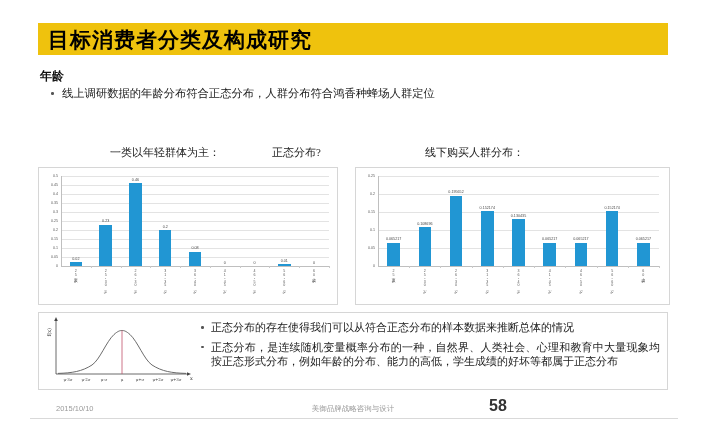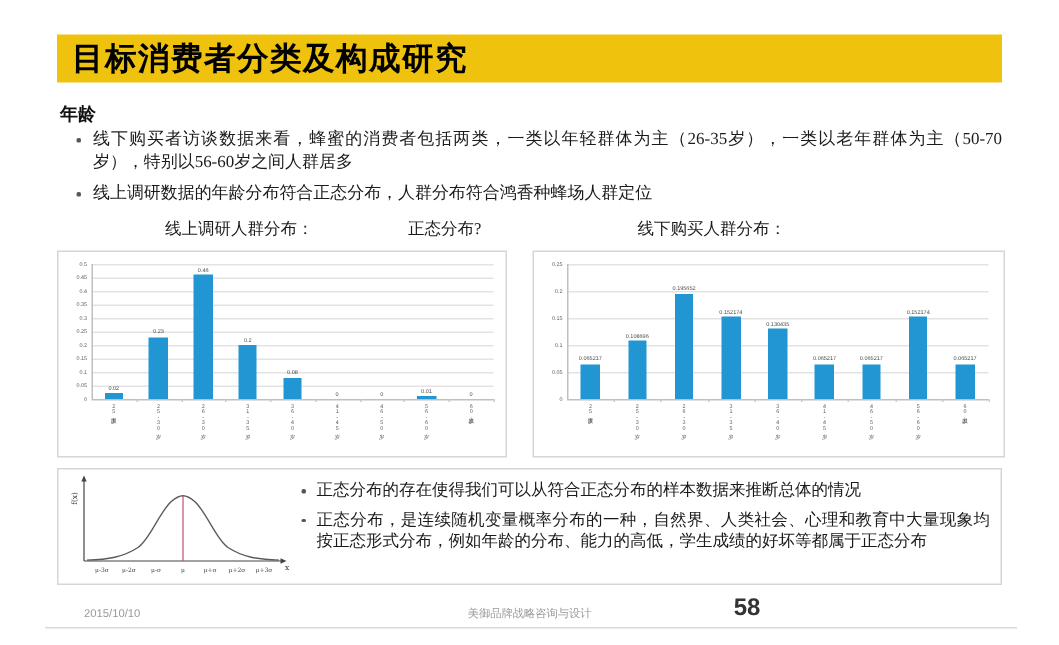--- a/index.html
+++ b/index.html
@@ -126,25 +126,24 @@
 
 <div id="slide">
 
   <div id="title-banner">
     <div id="title-text">目标消费者分类及构成研究</div>
   </div>
 
   <div id="section-heading">年龄</div>
 
   <div id="bullets">
-    <div class="bullet">线下购买者访谈数据来看，蜂蜜的消费者包括两类，一类以年轻群体为主（26-35岁），一类以老年群体为主（50-70岁），特别以56-60岁之间人群居多</div>
     <div class="bullet">线上调研数据的年龄分布符合正态分布，人群分布符合鸿香种蜂场人群定位</div>
   </div>
 
-  <div class="chart-caption" id="caption-online">线上调研人群分布：</div>
+  <div class="chart-caption" id="caption-online">一类以年轻群体为主：</div>
   <div class="chart-caption" id="caption-question">正态分布?</div>
   <div class="chart-caption" id="caption-offline">线下购买人群分布：</div>
 
   <div class="chart-frame" id="chart-left">
     <div class="plot" id="plot-left">
         <div class="axis-label ytick" style="left: 0px; width: 19px; top: 95.8px;">0</div>
         <div class="gridline" style="left: 22px; top: 89px; width: 268px;"></div>
         <div class="axis-label ytick" style="left: 0px; width: 19px; top: 86.8px;">0.05</div>
         <div class="gridline" style="left: 22px; top: 80px; width: 268px;"></div>
         <div class="axis-label ytick" style="left: 0px; width: 19px; top: 77.8px;">0.1</div>

